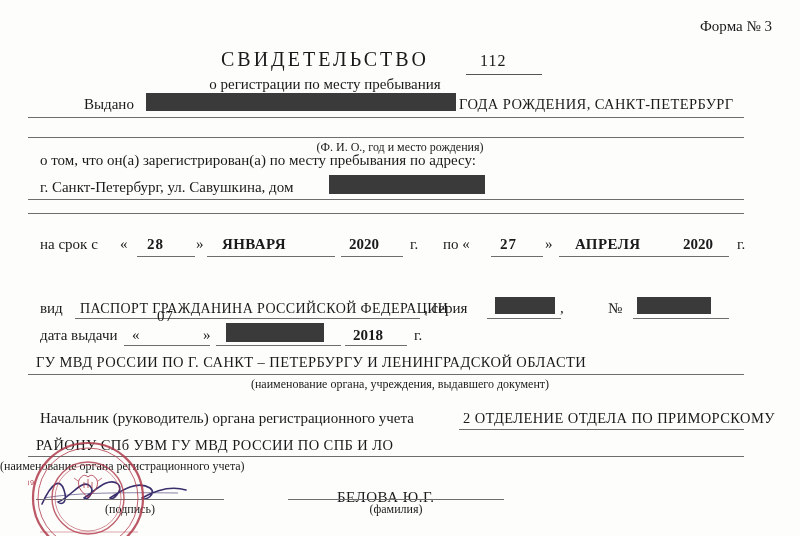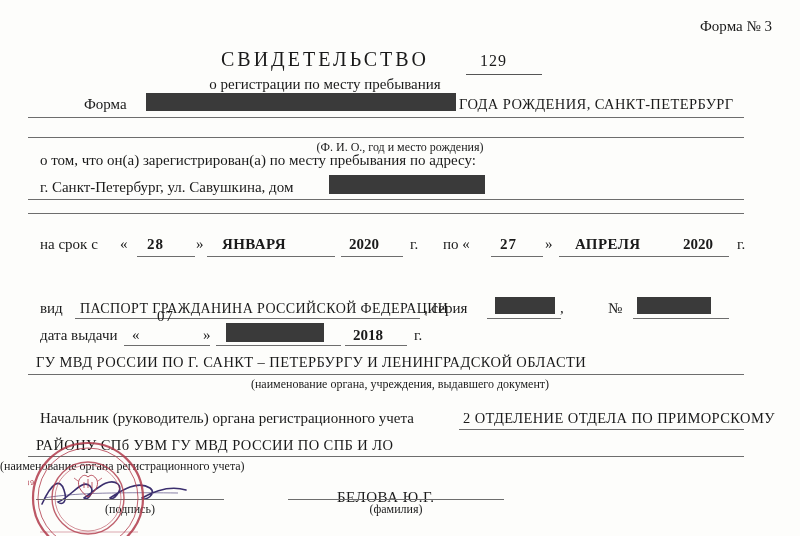--- a/index.html
+++ b/index.html
@@ -118,28 +118,28 @@
 </head>
 <body>
 
 <div class="page">
 
   <div class="form-no">Форма № 3</div>
 
   <div class="title">
     <span class="title-inner">СВИДЕТЕЛЬСТВО</span>
   </div>
-  <div class="cert-number">129</div>
+  <div class="cert-number">112</div>
   <div class="cert-number-underline"></div>
 
   <div class="subtitle">
     <span class="subtitle-inner">о регистрации по месту пребывания</span>
   </div>
 
-  <div class="txt" style="left:84px; top:96px;">Форма</div>
+  <div class="txt" style="left:84px; top:96px;">Выдано</div>
   <div class="redact" style="left:146px; top:93px; width:310px; height:18px;"></div>
   <div class="txt caps" style="left:459px; top:96px; font-size:14.5px;">ГОДА РОЖДЕНИЯ, САНКТ-ПЕТЕРБУРГ</div>
   <div class="line" style="left:28px; top:117px; width:716px;"></div>
 
   <div class="line" style="left:28px; top:137px; width:716px;"></div>
   <div class="txt-sm" style="left:0; top:140px; width:800px; text-align:center;">(Ф. И. О., год и место рождения)</div>
 
   <div class="txt" style="left:40px; top:179px;">г. Санкт-Петербург, ул. Савушкина, дом</div>
 
   <div class="txt" style="left:40px; top:152px;">о том, что он(а) зарегистрирован(а) по месту пребывания по адресу:</div>

